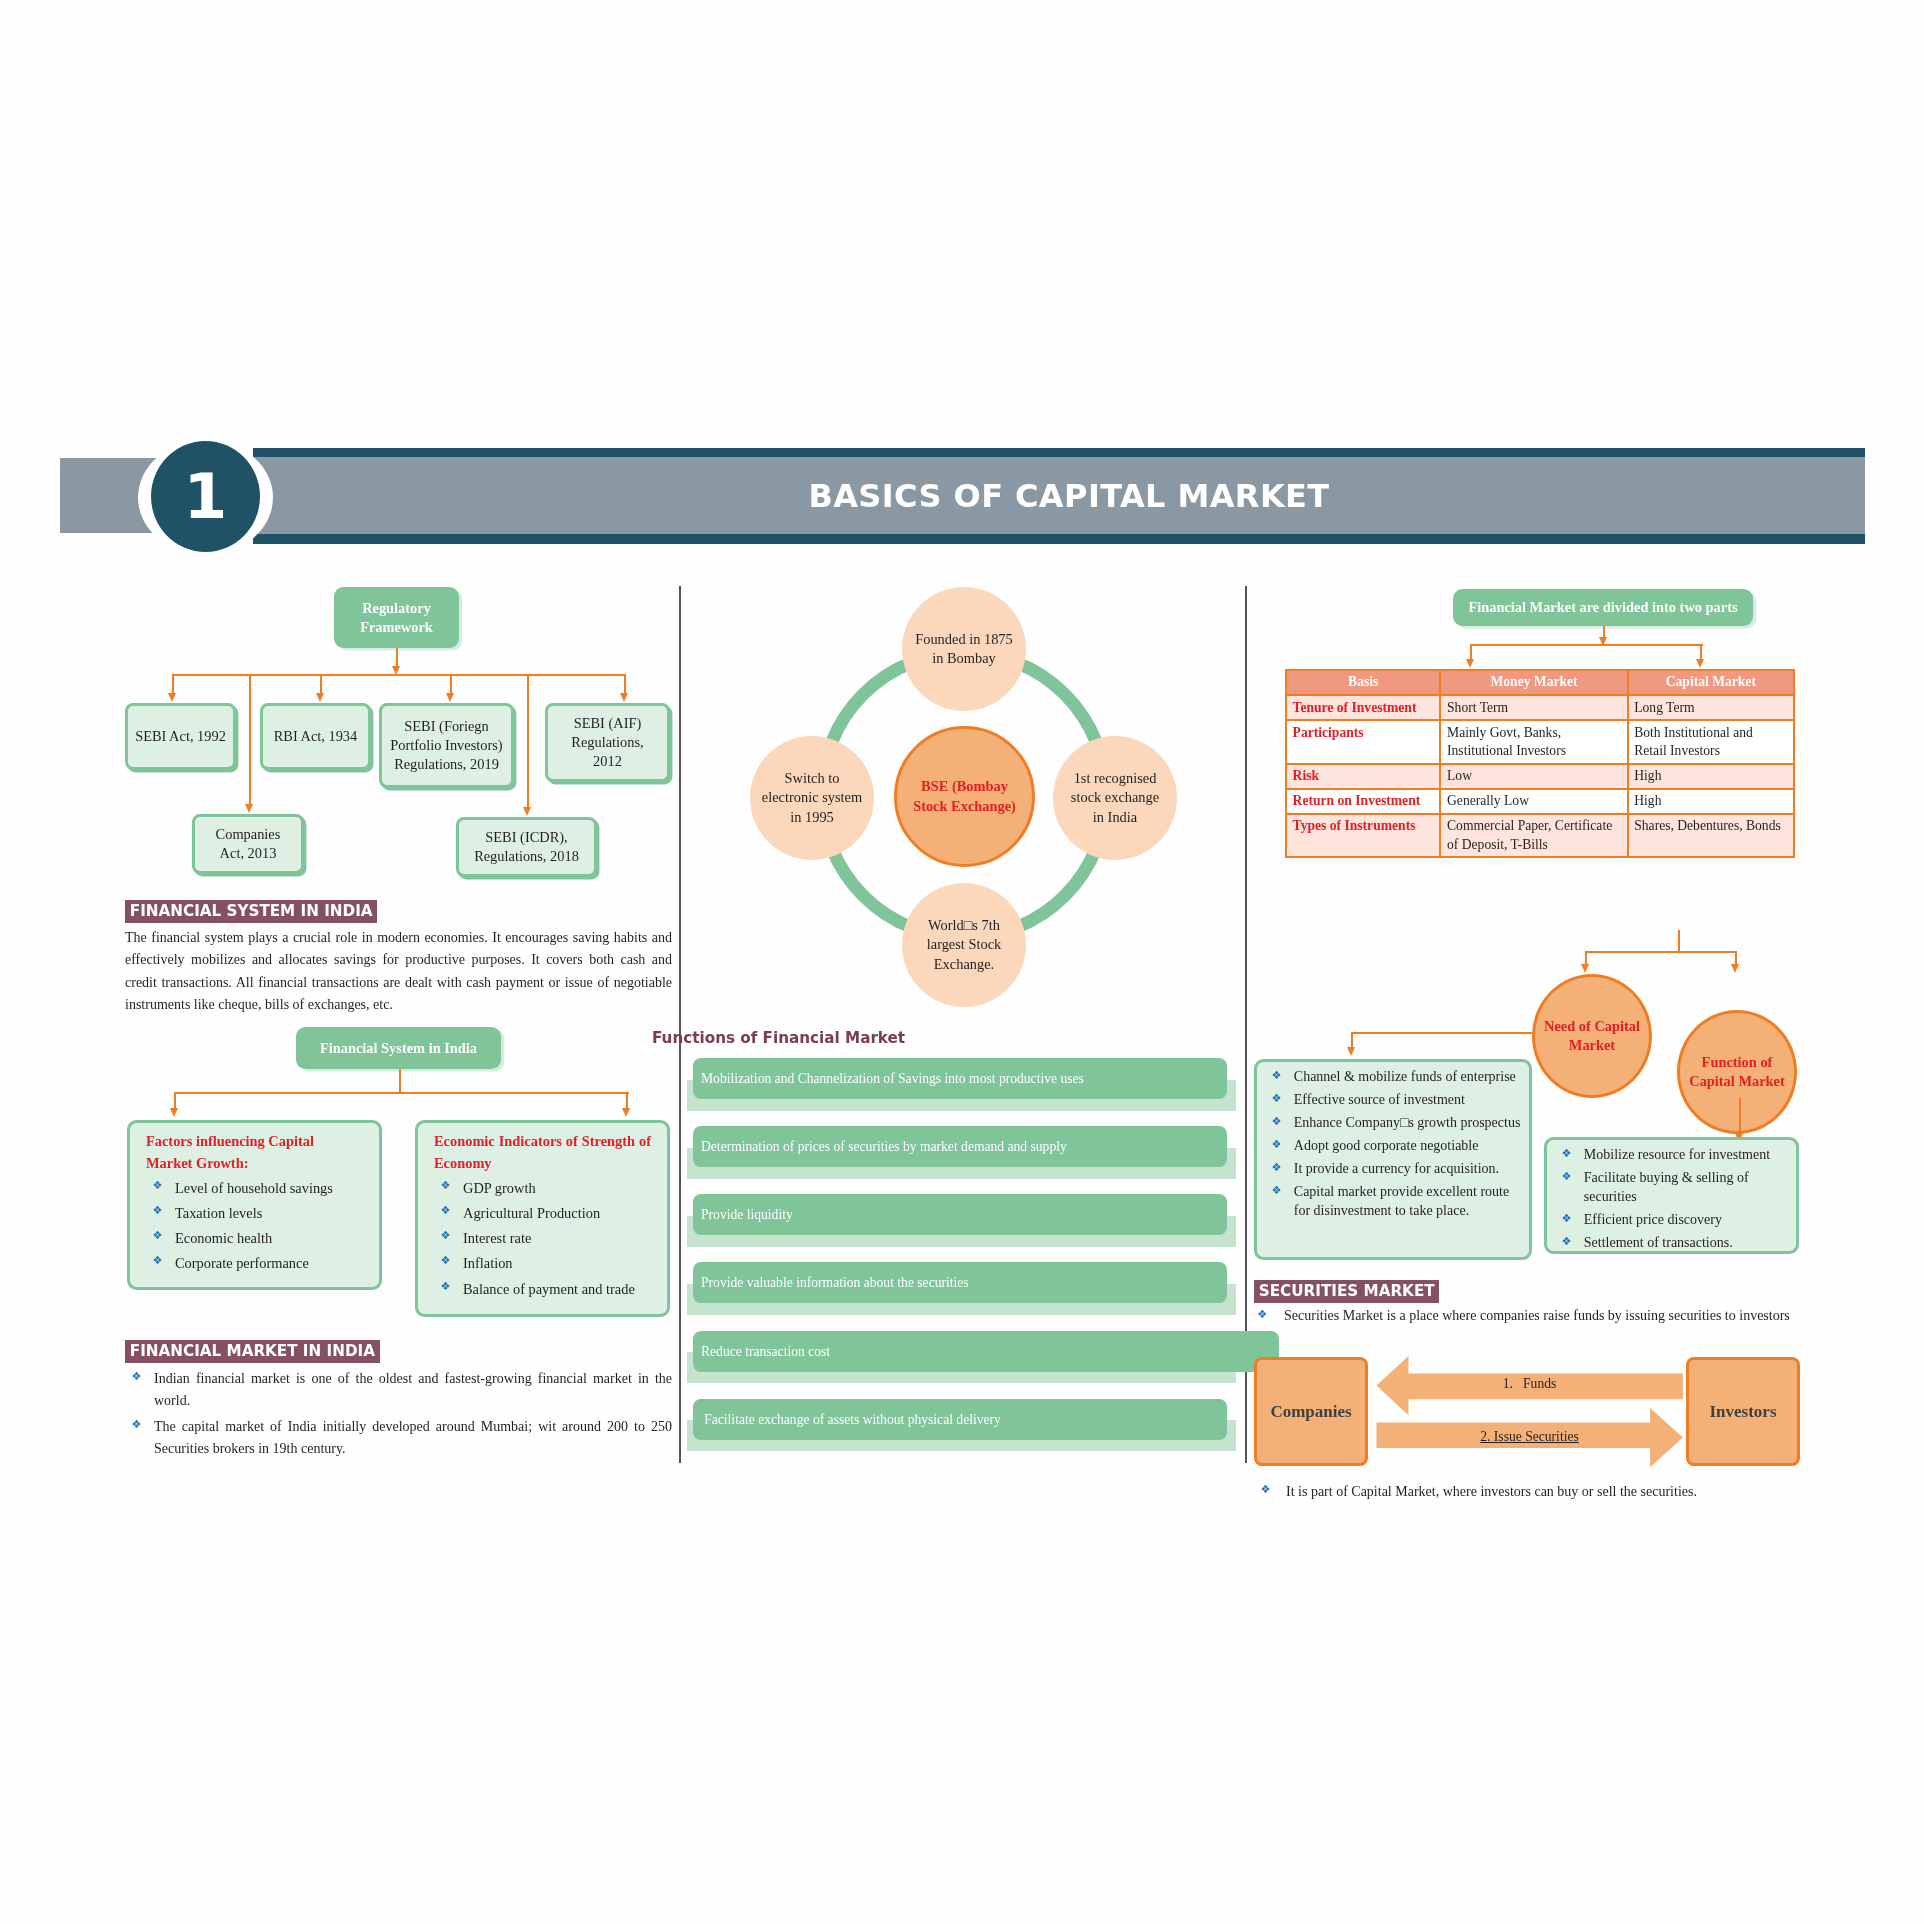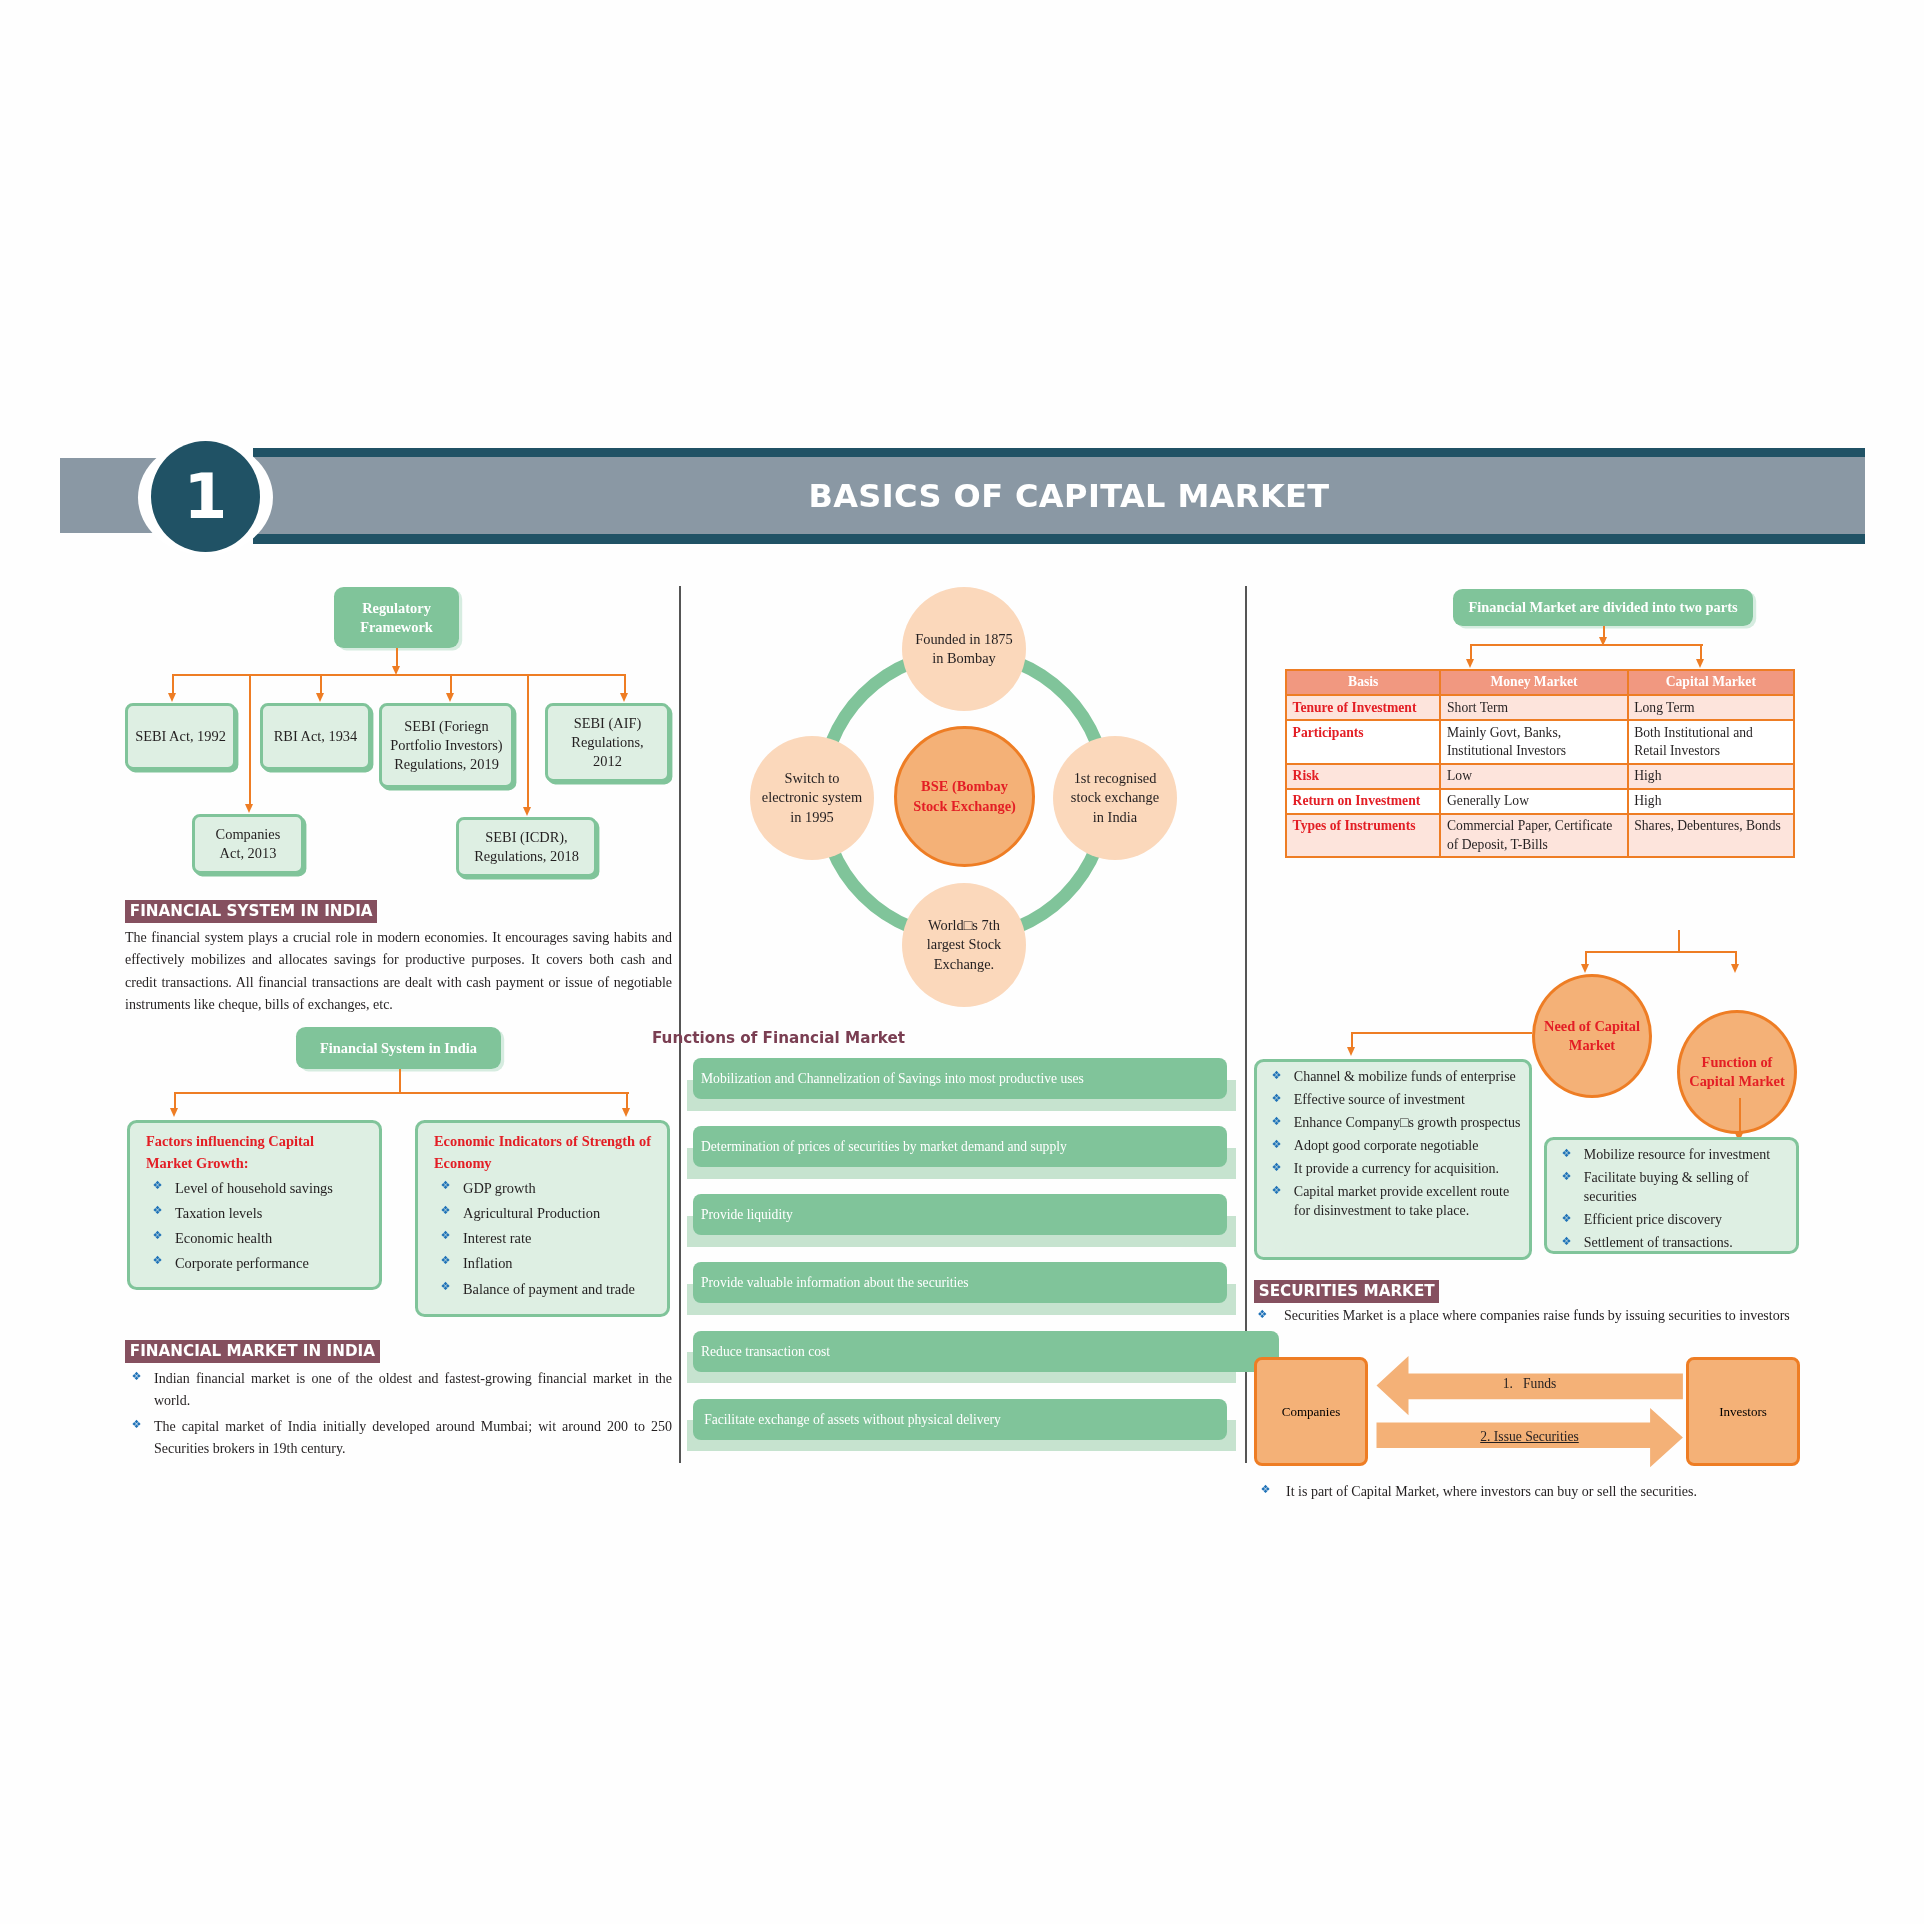--- a/index.html
+++ b/index.html
@@ -32,21 +32,21 @@
   .func-shadow{background:#c6e3cf;}
   .func-bar{background:#80c49a;border-radius:8px;color:#fff;font-size:13.6px;display:flex;align-items:center;padding-left:8px;}
   
   table.cmp{border-collapse:collapse;font-size:13.6px;position:absolute;}
   table.cmp td, table.cmp th{border:2.4px solid #ee7d24;padding:2.4px 5.6px;vertical-align:top;line-height:1.35;}
   table.cmp th{background:#f19880;color:#fff;font-weight:bold;text-align:center;}
   table.cmp tr.odd td{background:#fff;}
   table.cmp tr.even td{background:#fde4dc;}
   table.cmp td.basis{color:#e31e25;font-weight:bold;}
   .ocircle{background:#f4b177;border:3.2px solid #ee7d24;border-radius:50%;color:#e31e25;font-weight:bold;font-size:14.4px;text-align:center;display:flex;align-items:center;justify-content:center;line-height:1.3;}
-  .obox{background:#f4b177;border:3.2px solid #ee7d24;border-radius:8px;color:#000000;font-weight:normal;font-size:13px;display:flex;align-items:center;justify-content:center;}
+  .obox{background:#f4b177;border:3.2px solid #ee7d24;border-radius:8px;color:#404040;font-weight:bold;font-size:17px;display:flex;align-items:center;justify-content:center;}
   .arr-label{font-size:13.6px;color:#231f20;}
 </style>
 </head>
 <body>
 
 <div class="abs hdr-gray" style="left:60px;top:458px;width:160px;height:75px;"></div>
 <div class="abs hdr-dark" style="left:253px;top:448px;width:1612px;height:9.6px;"></div>
 <div class="abs hdr-gray" style="left:253px;top:457px;width:1612px;height:77px;"></div>
 <div class="abs hdr-dark" style="left:253px;top:534px;width:1612px;height:9.6px;"></div>
 <div class="abs chap-ring" style="left:138px;top:440px;width:135px;height:115px;"></div>

